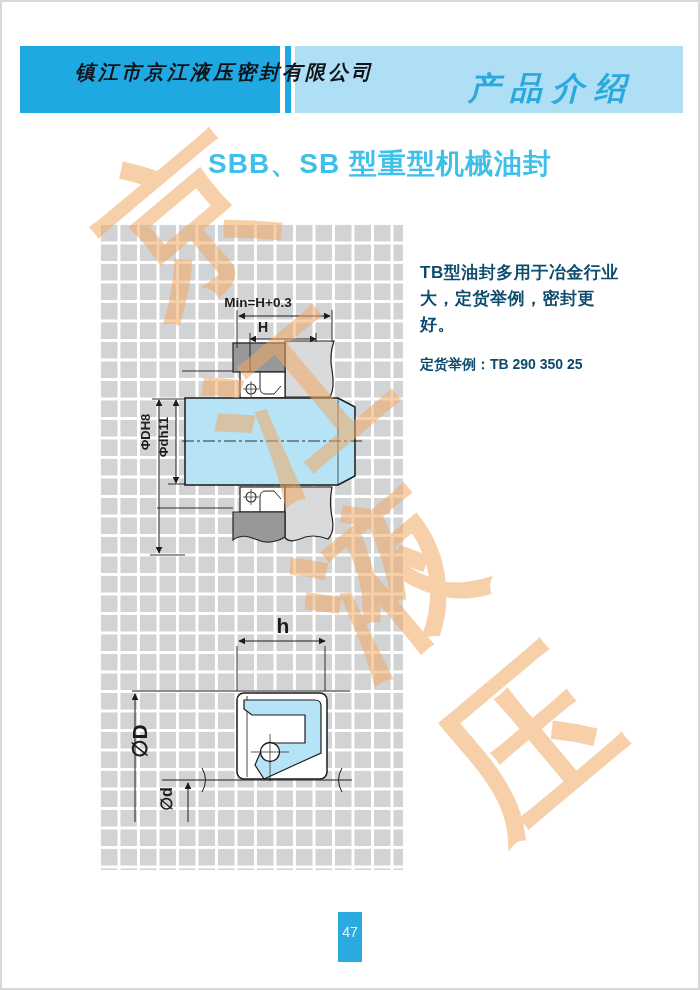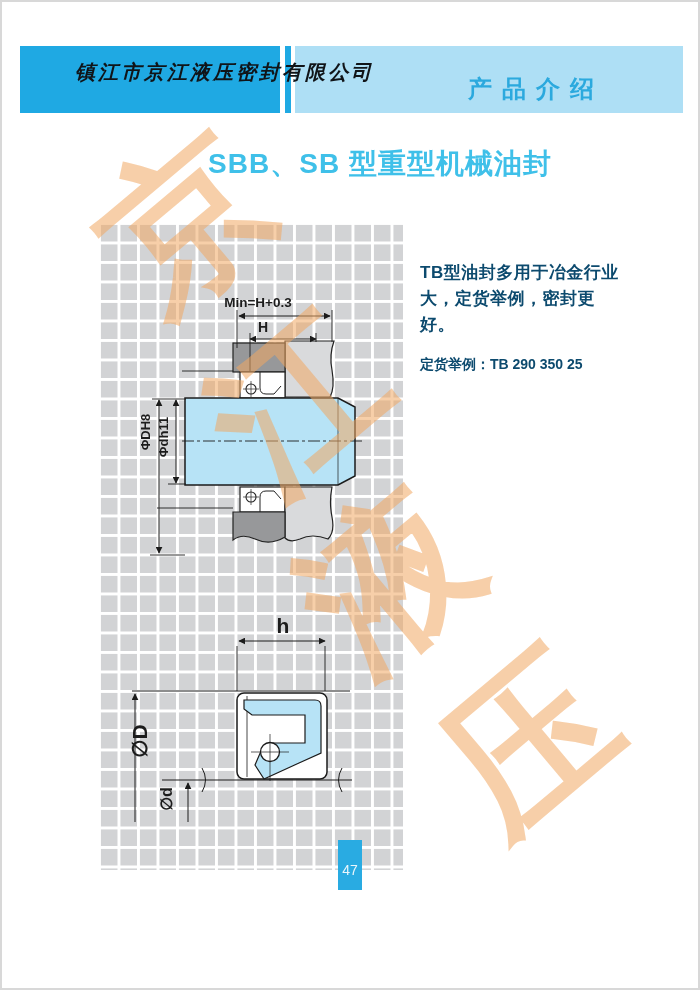--- a/index.html
+++ b/index.html
@@ -13,22 +13,22 @@
   .hdr-box-left{position:absolute;left:20px;top:46px;width:260px;height:67px;background:#1fa9e3;z-index:4;}
   .hdr-stripe{position:absolute;left:285px;top:46px;width:6px;height:67px;background:#1fa9e3;z-index:4;}
   .hdr-box-right{position:absolute;left:295px;top:46px;width:388px;height:67px;background:#aedff5;z-index:4;}
   .company-name{
     position:absolute;left:75px;top:46px;height:53px;width:320px;display:flex;align-items:center;
     font-family:Liberation Mono, monospace;font-style:italic;font-weight:bold;
     font-size:20px;letter-spacing:3px;color:#101418;z-index:5;white-space:nowrap;
   }
   .section-title{
     position:absolute;left:468px;top:46px;height:86px;width:200px;display:flex;align-items:center;
-    font-family:"DejaVu Serif", serif;font-weight:bold;
-    font-size:24px;letter-spacing:10px;color:#2ba9de;z-index:5;white-space:nowrap;
+    font-family:"DejaVu Serif", serif;font-style:italic;font-weight:bold;
+    font-size:32px;letter-spacing:10px;color:#2ba9de;z-index:5;white-space:nowrap;
   }
 
   
   .page-title{
     position:absolute;left:60px;top:145px;width:640px;text-align:center;
     font-size:28px;font-weight:bold;letter-spacing:1px;color:#3fc0e9;z-index:4;
   }
 
   
   .grid-panel{
@@ -55,22 +55,22 @@
     font-family:"DejaVu Serif", serif;font-weight:bold;font-size:165px;
     color:rgba(240,167,99,0.55);transform:rotate(-40deg);z-index:3;pointer-events:none;
   }
   .wm0{left:85px;top:120px;}
   .wm1{left:198px;top:300px;}
   .wm2{left:288px;top:478px;}
   .wm3{left:428px;top:642px;}
 
   
   .page-num{
-    position:absolute;left:338px;top:840px;width:24px;height:50px;background:#29abe2;z-index:4;
-    color:#eaf6fc;font-size:14px;text-align:center;padding-top:22px;box-sizing:border-box;
+    position:absolute;left:338px;top:912px;width:24px;height:50px;background:#29abe2;z-index:4;
+    color:#eaf6fc;font-size:14px;text-align:center;padding-top:12px;box-sizing:border-box;
   }
 </style>
 </head>
 <body>
 
 <div class="page-border"></div>
 
 <div class="hdr-box-left"></div>
 <div class="hdr-stripe"></div>
 <div class="hdr-box-right"></div>

